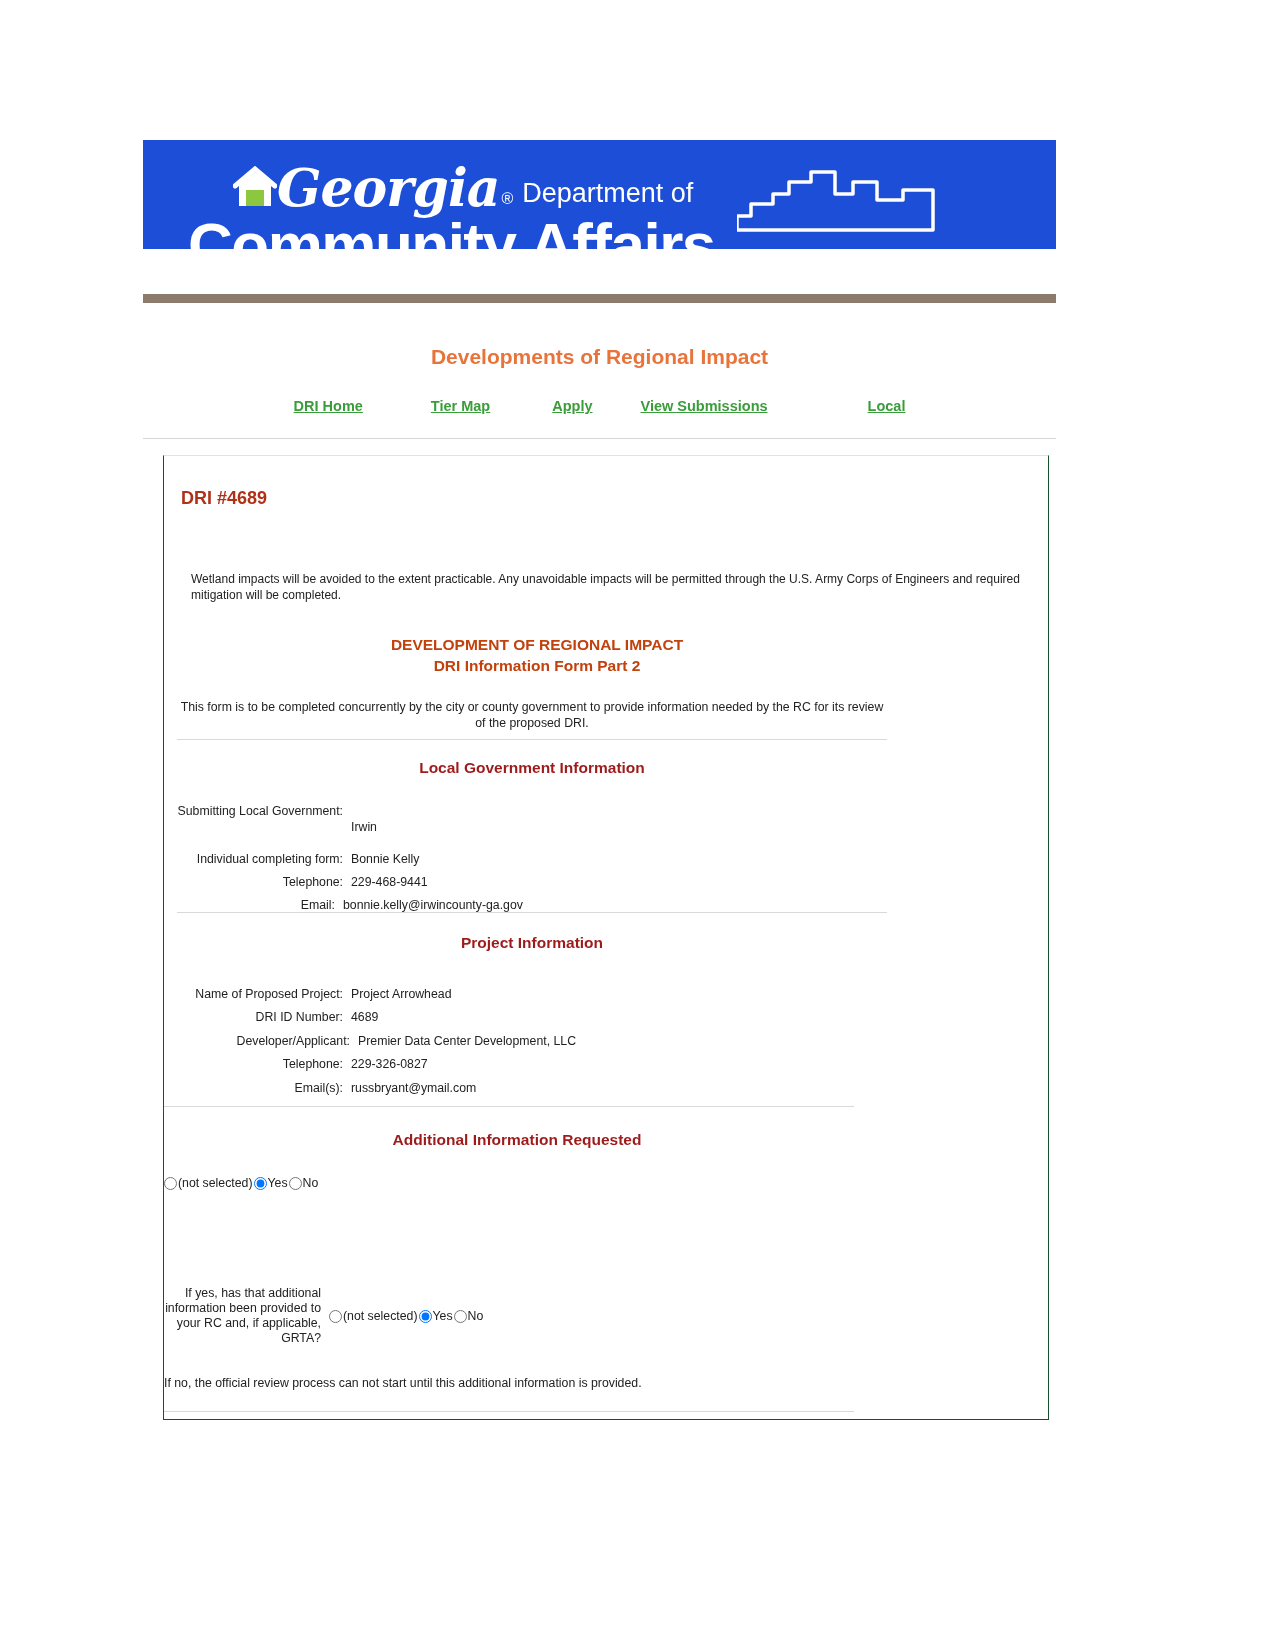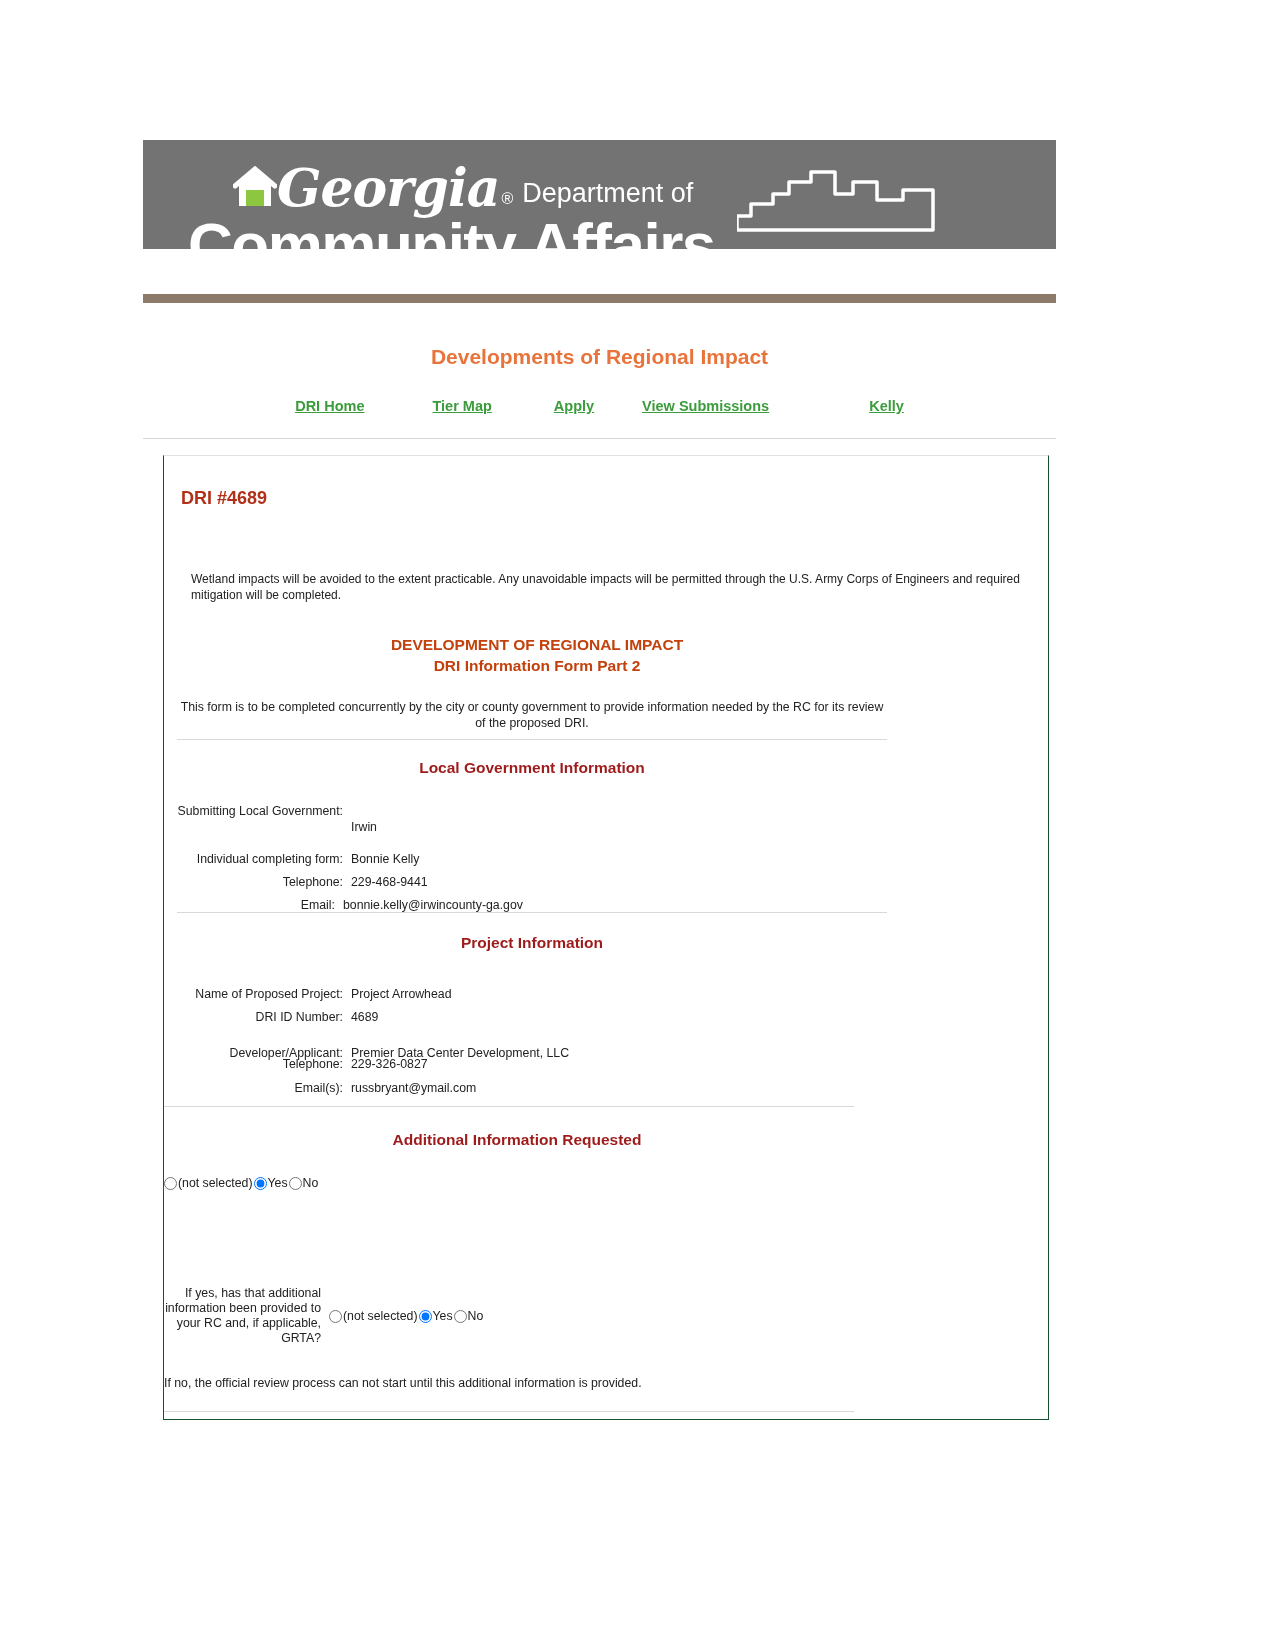--- a/index.html
+++ b/index.html
@@ -14,21 +14,21 @@
     width: 1275px;
     height: 1650px;
     background: #ffffff;
   }
 
   
   .banner {
     position: absolute;
     left: 143px; top: 140px;
     width: 913px; height: 109px;
-    background: #737373;
+    background: #1d4ed8;
     overflow: hidden;
   }
   .banner-underline {
     position: absolute;
     left: 143px; top: 294px;
     width: 913px; height: 9px;
     background: #8c7b6b;
   }
   .logo-wrap {
     position: absolute;
@@ -293,21 +293,21 @@
 
   <div class="nav">
     <a href="#">DRI Home</a>
     <span class="nav-sp-1"></span>
     <a href="#">Tier Map</a>
     <span class="nav-sp-2"></span>
     <a href="#">Apply</a>
     <span class="nav-sp-3"></span>
     <a href="#">View Submissions</a>
     <span class="nav-sp-4"></span>
-    <a href="#">Kelly</a>
+    <a href="#">Local</a>
   </div>
   <div class="nav-rule"></div>
 
   <div class="panel">
    <div class="panel-inner">
 
     <div class="dri-number">DRI #4689</div>
 
     <div class="wetland-text">Wetland impacts will be avoided to the extent practicable. Any unavoidable impacts will be permitted through the U.S. Army Corps of Engineers and required mitigation will be completed.</div>
 
@@ -349,21 +349,21 @@
     <div class="frow" style="left:13px; top:531px;">
       <div class="flabel">Name of Proposed Project:</div>
       <div class="fvalue">Project Arrowhead</div>
     </div>
 
     <div class="frow" style="left:13px; top:554px;">
       <div class="flabel">DRI ID Number:</div>
       <div class="fvalue">4689</div>
     </div>
 
-    <div class="frow" style="left:13px; top:578px;margin-top:12px;">
+    <div class="frow" style="left:20px; top:578px;">
       <div class="flabel">Developer/Applicant:</div>
       <div class="fvalue">Premier Data Center Development, LLC</div>
     </div>
 
     <div class="frow" style="left:13px; top:601px;">
       <div class="flabel">Telephone:</div>
       <div class="fvalue">229-326-0827</div>
     </div>
 
     <div class="frow" style="left:13px; top:625px;">

